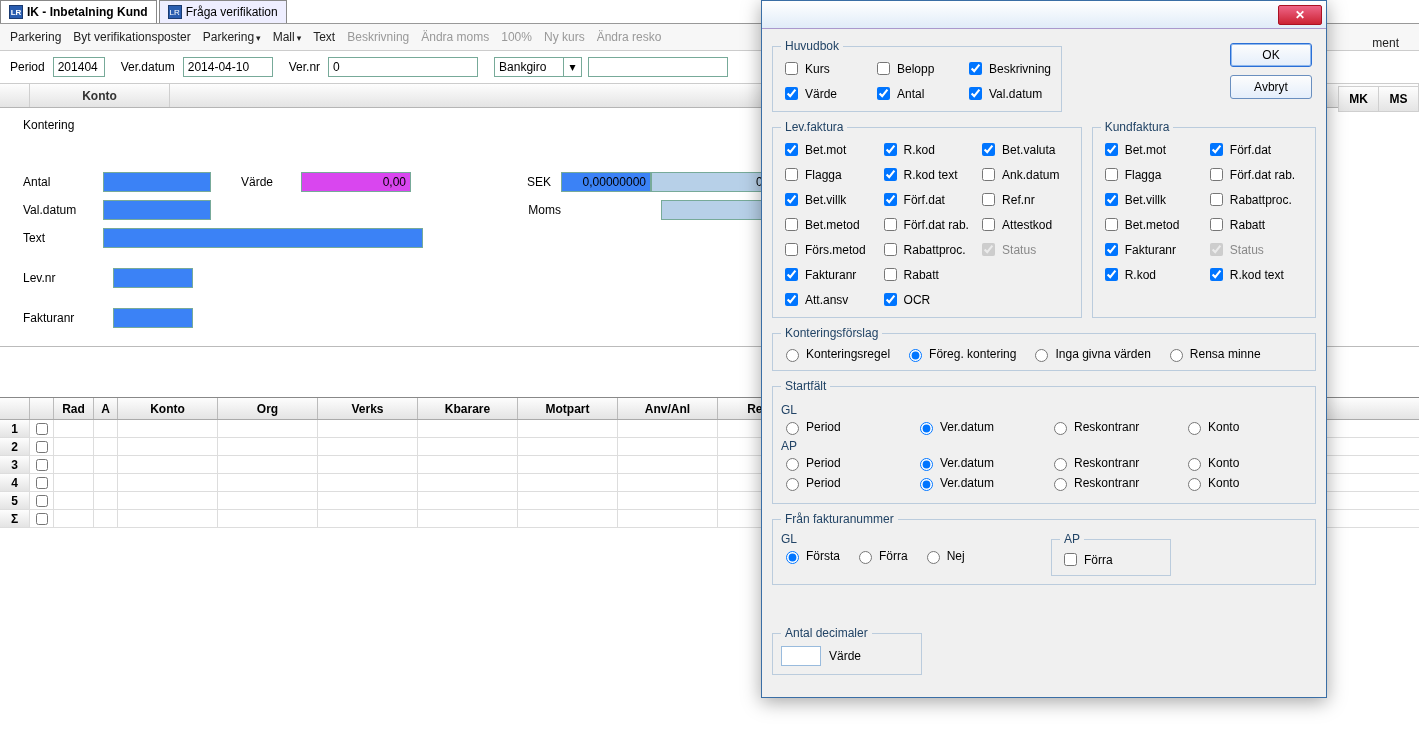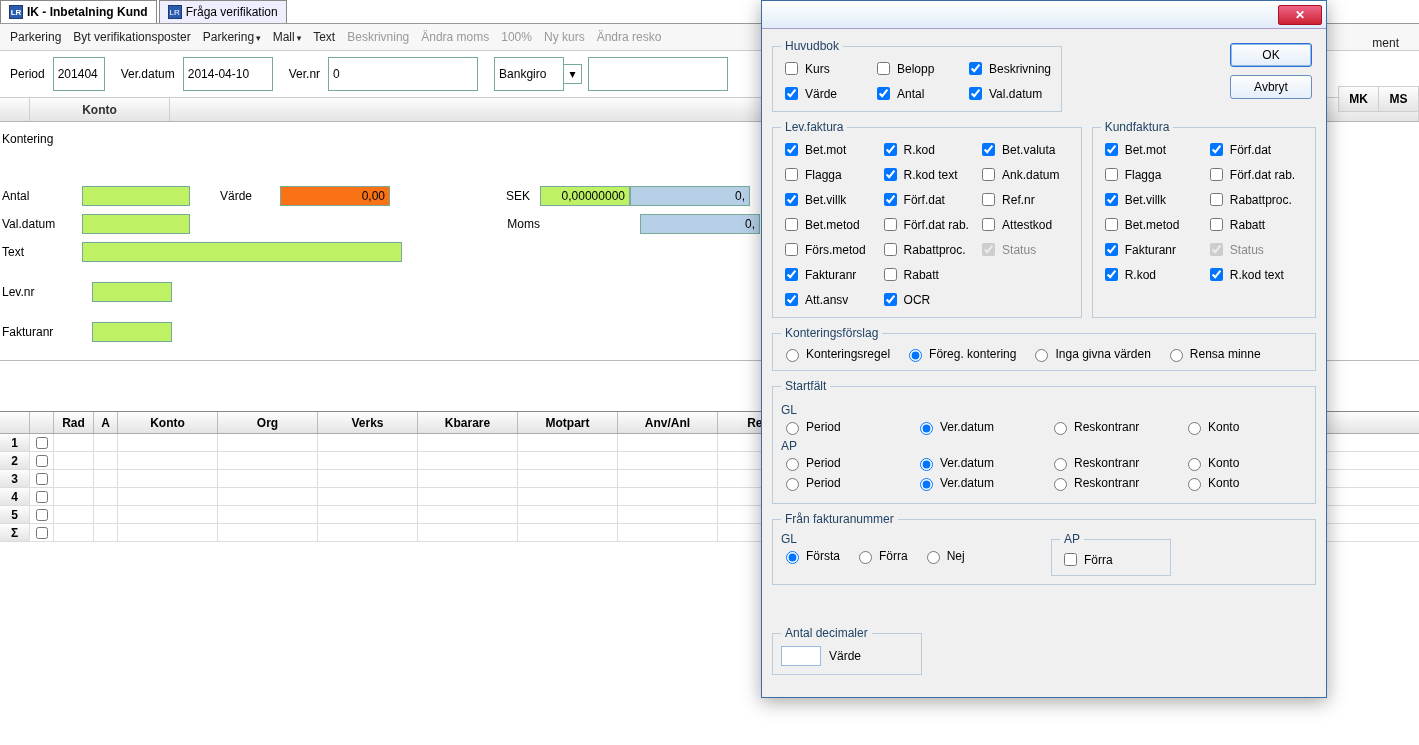--- a/index.html
+++ b/index.html
@@ -13,35 +13,35 @@
 
 
 .toolbar { display: flex; gap: 12px; padding: 6px 10px; border-bottom: 1px solid #ccc; background: #f7f7f7; }
 .toolbar span { color: #222; cursor: default; }
 .toolbar span.disabled { color: #999; }
 .toolbar .dd::after { content: "▾"; font-size: 9px; margin-left: 2px; }
 
 
 .field-row { display: flex; align-items: center; gap: 6px; padding: 6px 10px; border-bottom: 1px solid #ccc; }
 .field-row label { margin-right: 2px; }
-.inp { border: 1px solid #7a9; padding: 9px 4px; background: #fff; }
+.inp { border: 1px solid #7a9; padding: 2px 4px; background: #fff; }
 .selwrap { display: inline-flex; align-items: center; }
 .selbtn { border: 1px solid #7a9; border-left: none; width: 18px; height: 20px; display: inline-flex; align-items: center; justify-content: center; background: #fff; }
 
 
 .grid-head { display: flex; background: linear-gradient(#fdfdfd,#e4e4e4); border-bottom: 1px solid #b5b5b5; height: 24px; }
 .gh { border-right: 1px solid #cfcfcf; display: flex; align-items: center; justify-content: center; font-weight: 600; color: #333; }
 
 
-.kontering { padding: 10px 2px; border-bottom: 1px solid #bbb; }
+.kontering { padding: 10px 23px; border-bottom: 1px solid #bbb; }
 .kontering h4 { margin: 0 0 40px 0; font-weight: normal; }
 .krow { display: flex; align-items: center; margin-bottom: 8px; }
 .klabel { width: 80px; }
-.kinp { border: 1px solid #7a9; padding: 2px 4px; background: #bef264; }
-.kinp.blue { background: #f97316; text-align: right; }
+.kinp { border: 1px solid #7a9; padding: 2px 4px; background: #3b82f6; }
+.kinp.blue { background: #d946ef; text-align: right; }
 .kinp.blue2 { background: #b7d0e8; text-align: right; }
 
 
 .datagrid { border-top: 1px solid #888; }
 .dg-head { display: flex; background: linear-gradient(#fdfdfd,#e4e4e4); border-bottom: 1px solid #aaa; height: 22px; }
 .dg-head div { border-right: 1px solid #bbb; display: flex; align-items: center; justify-content: center; font-weight: 600; }
 .dg-row { display: flex; height: 18px; border-bottom: 1px solid #ddd; }
 .dg-row div { border-right: 1px solid #ddd; display: flex; align-items: center; justify-content: center; }
 .dg-row .rownum { background: linear-gradient(#fdfdfd,#e4e4e4); font-weight: 600; }
 .chkcell input { width: 12px; height: 12px; }

